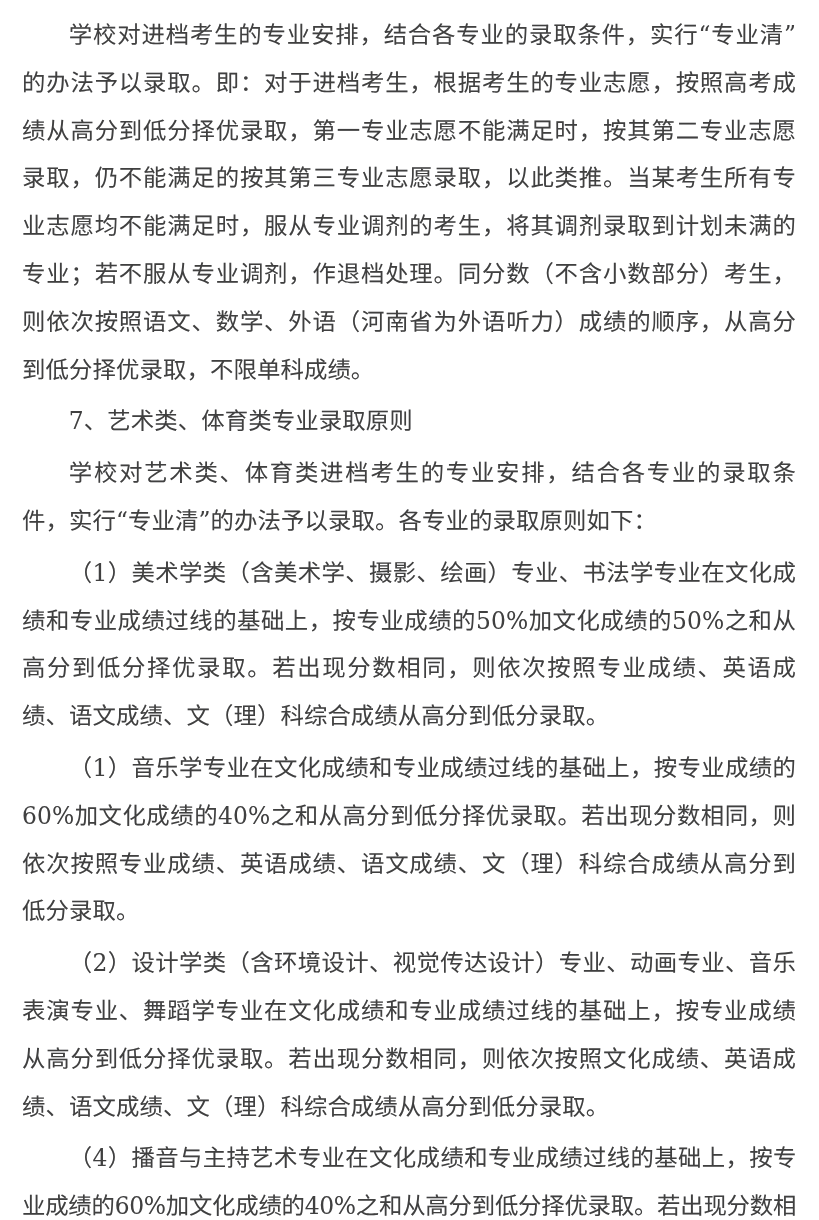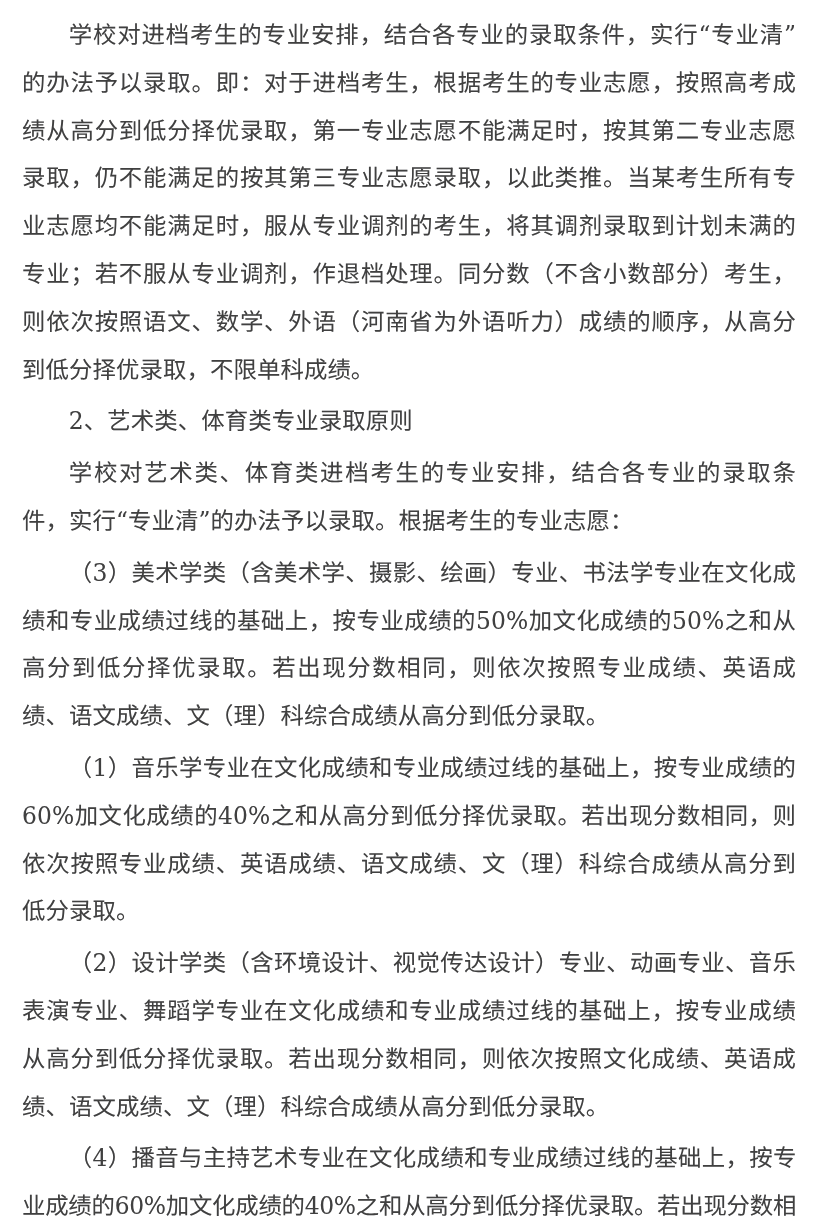--- a/index.html
+++ b/index.html
@@ -51,25 +51,25 @@
   }
 </style>
 </head>
 <body>
 
 <div class="page">
   <div class="doc-body">
 
     <p class="para">学校对进档考生的专业安排，结合各专业的录取条件，实行“专业清”的办法予以录取。即：对于进档考生，根据考生的专业志愿，按照高考成绩从高分到低分择优录取，第一专业志愿不能满足时，按其第二专业志愿录取，仍不能满足的按其第三专业志愿录取，以此类推。当某考生所有专业志愿均不能满足时，服从专业调剂的考生，将其调剂录取到计划未满的专业；若不服从专业调剂，作退档处理。同分数（不含小数部分）考生，则依次按照语文、数学、外语（河南省为外语听力）成绩的顺序，从高分到低分择优录取，不限单科成绩。</p>
 
-    <p class="para heading-num">2、艺术类、体育类专业录取原则</p>
+    <p class="para heading-num">7、艺术类、体育类专业录取原则</p>
 
-    <p class="para">学校对艺术类、体育类进档考生的专业安排，结合各专业的录取条件，实行“专业清”的办法予以录取。根据考生的专业志愿：</p>
+    <p class="para">学校对艺术类、体育类进档考生的专业安排，结合各专业的录取条件，实行“专业清”的办法予以录取。各专业的录取原则如下：</p>
 
-    <p class="para">（3）美术学类（含美术学、摄影、绘画）专业、书法学专业在文化成绩和专业成绩过线的基础上，按专业成绩的50%加文化成绩的50%之和从高分到低分择优录取。若出现分数相同，则依次按照专业成绩、英语成绩、语文成绩、文（理）科综合成绩从高分到低分录取。</p>
+    <p class="para">（1）美术学类（含美术学、摄影、绘画）专业、书法学专业在文化成绩和专业成绩过线的基础上，按专业成绩的50%加文化成绩的50%之和从高分到低分择优录取。若出现分数相同，则依次按照专业成绩、英语成绩、语文成绩、文（理）科综合成绩从高分到低分录取。</p>
 
     <p class="para">（1）音乐学专业在文化成绩和专业成绩过线的基础上，按专业成绩的60%加文化成绩的40%之和从高分到低分择优录取。若出现分数相同，则依次按照专业成绩、英语成绩、语文成绩、文（理）科综合成绩从高分到低分录取。</p>
 
     <p class="para">（2）设计学类（含环境设计、视觉传达设计）专业、动画专业、音乐表演专业、舞蹈学专业在文化成绩和专业成绩过线的基础上，按专业成绩从高分到低分择优录取。若出现分数相同，则依次按照文化成绩、英语成绩、语文成绩、文（理）科综合成绩从高分到低分录取。</p>
 
     <p class="para tight">（4）播音与主持艺术专业在文化成绩和专业成绩过线的基础上，按专业成绩的60%加文化成绩的40%之和从高分到低分择优录取。若出现分数相同，则依次按照专业成绩、语文成绩、英语成绩、文（理）科综合成绩从高分到低分录取。</p>
 
   </div>
 </div>
 

